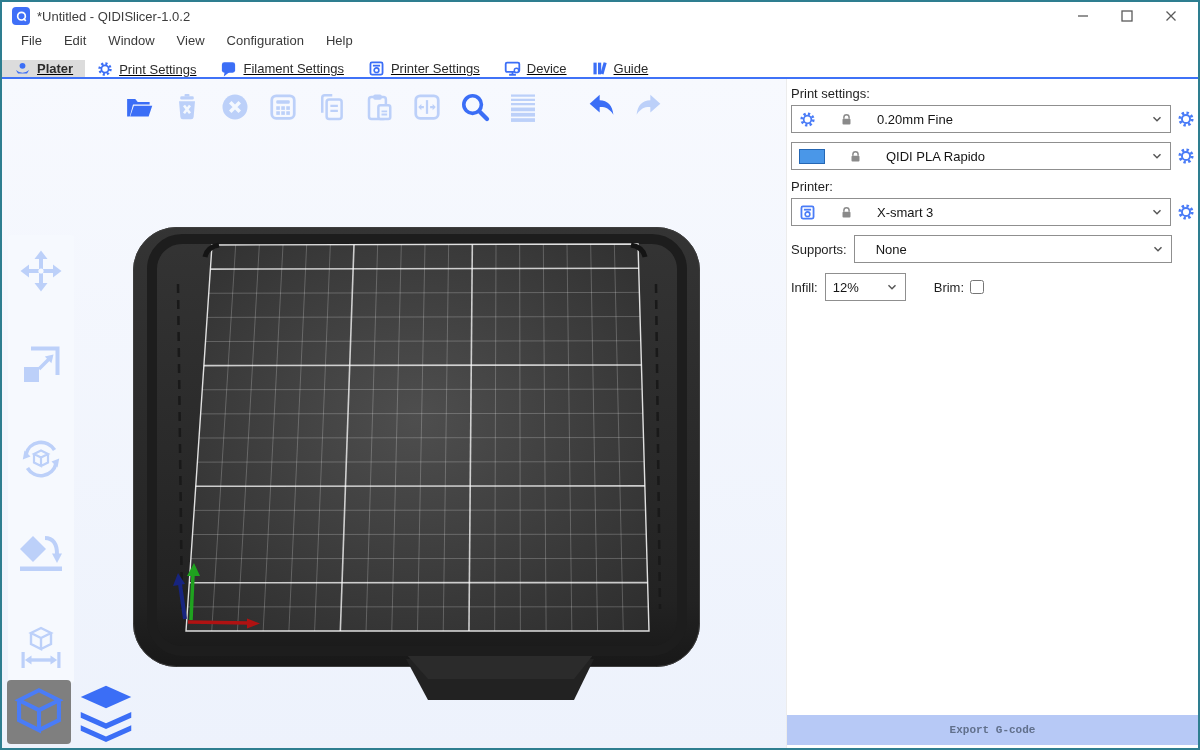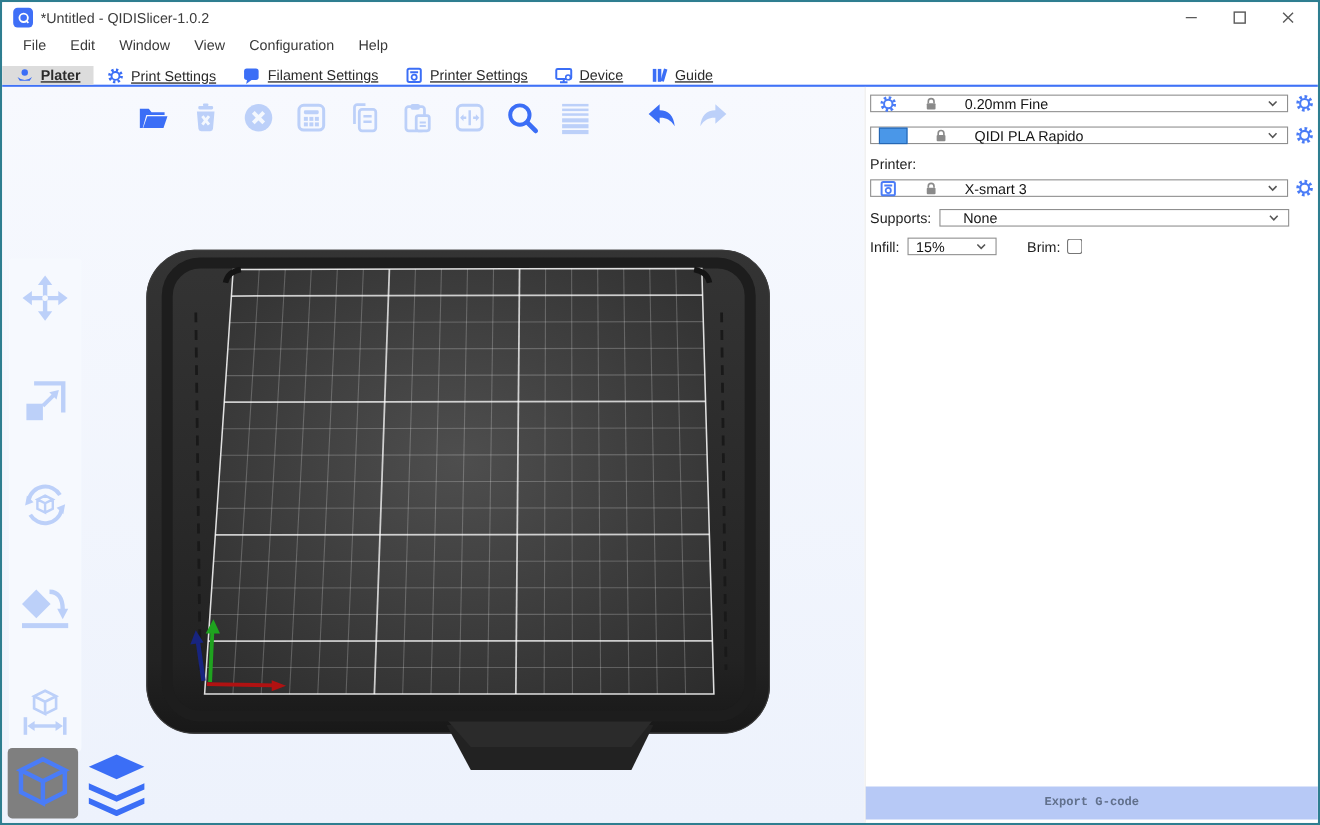--- a/index.html
+++ b/index.html
@@ -44,21 +44,21 @@
 
   
   .view-toggles { position:absolute; left:5px; bottom:4px; display:flex; align-items:flex-end; gap:5px; }
   .vt-cube { width:64px; height:64px; background:#7f7f7f; border-radius:4px; display:flex; align-items:center; justify-content:center; }
   .vt-layers { width:60px; height:62px; display:flex; align-items:center; justify-content:center; color:#3b6ef6; }
 
   
   .panel { width:412px; background:#fff; border-left:1px solid #ececec; position:relative; padding:5px 2px 0 4px; }
   .plabel { font-size:13px; color:#1f1f1f; margin:2px 0 4px 0; }
   .combo-row { display:flex; align-items:center; gap:5px; margin-bottom:9px; }
-  .combo { flex:1; height:16px; border:1px solid #8f8f8f; background:#fff; display:flex; align-items:center; gap:24px; padding:0 7px; font-size:13px; color:#141414; }
+  .combo { flex:1; height:28px; border:1px solid #8f8f8f; background:#fff; display:flex; align-items:center; gap:24px; padding:0 7px; font-size:13px; color:#141414; }
   .combo .chev { margin-left:auto; color:#555; display:flex; }
   .cicon { color:#4a7cf7; display:flex; }
   .lock { color:#8a8a8a; display:flex; }
   .gear-btn { width:20px; height:20px; color:#4a7cf7; display:flex; align-items:center; justify-content:center; background:none; border:none; }
   .swatch { width:26px; height:15px; border:1px solid #2567b4; }
   .inline-row { display:flex; align-items:center; margin:2px 0 10px 0; font-size:13px; color:#1f1f1f; }
   .combo.supports { margin-left:7px; margin-right:24px; }
   .combo.infill { flex:none; width:81px; margin-left:7px; }
   .brim-lbl { margin-left:28px; }
   .brim-check { width:14px; height:14px; margin-left:6px; accent-color:#4a7cf7; }
@@ -481,20 +481,21 @@
           </span>
         <span class="vt-layers">
             <svg width="56" height="58" viewBox="0 0 58 62">
               <use href="#i-layers"></use>
             </svg>
           </span>
       </div>
     </div>
 
     <div class="panel">
+      <div class="plabel">Print settings:</div>
       <div class="combo-row">
         <div class="combo">
           <span class="cicon">
               <svg width="17" height="17">
                 <use href="#i-gear"></use>
               </svg>
             </span>
           <span class="lock">
               <svg width="13" height="13">
                 <use href="#i-lock"></use>
@@ -571,21 +572,21 @@
               <svg width="12" height="12">
                 <use href="#i-chevron"></use>
               </svg>
             </span>
         </div>
       </div>
 
       <div class="inline-row">
         <span>Infill:</span>
         <div class="combo infill">
-          <span>15%</span>
+          <span>12%</span>
           <span class="chev">
               <svg width="12" height="12">
                 <use href="#i-chevron"></use>
               </svg>
             </span>
         </div>
         <span class="brim-lbl">Brim:</span>
         <input type="checkbox" class="brim-check" style="">
       </div>
 

